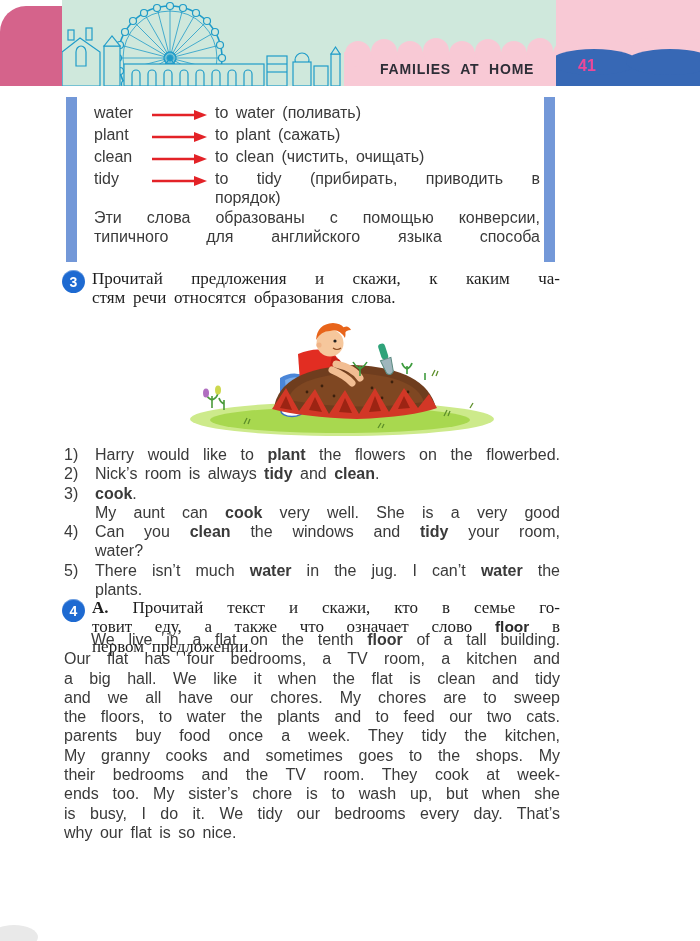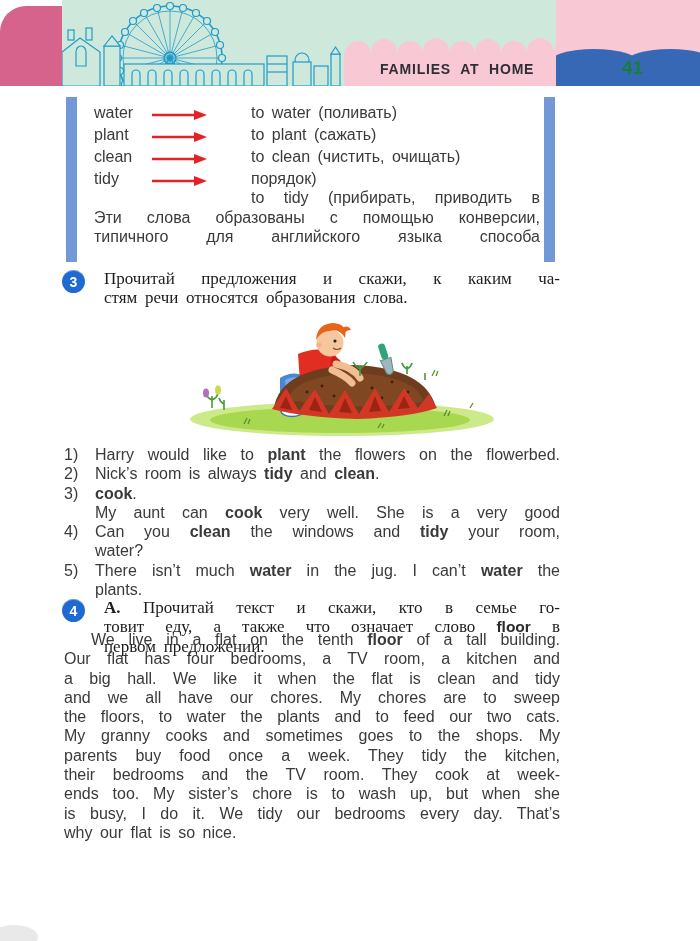--- a/index.html
+++ b/index.html
@@ -9,49 +9,49 @@
   
   .header{position:absolute;left:0;top:0;width:576px;height:86px;}
   .rose{position:absolute;left:0;top:6px;width:62px;height:80px;background:var(--rose);
         border-top-left-radius:26px;}
   .mint{position:absolute;left:62px;top:0;width:495px;height:86px;background:var(--mint);}
   .pink-corner{position:absolute;left:556px;top:0;width:144px;height:86px;background:var(--pink);}
   .cloud{position:absolute;left:338px;top:38px;width:362px;height:48px;}
   .header-title{position:absolute;left:380px;top:61px;width:170px;font-size:14px;font-weight:bold;
         letter-spacing:.8px;word-spacing:5px;color:#2e2e37;}
   .pagenum-box{position:absolute;left:556px;top:44px;width:144px;height:42px;}
-  .pagenum{position:absolute;left:622px;top:57px;color:#15803d;font-weight:bold;font-size:19px;}
+  .pagenum{position:absolute;left:578px;top:57px;color:#ec4899;font-weight:bold;font-size:16px;}
 
   
   .tline{line-height:19.3px;font-size:16px;word-spacing:3px;white-space:normal;}
   .fill{text-align:justify;text-align-last:justify;}
   .ind{text-indent:27px;}
   .b{font-weight:bold;}
   .serif .tline{font-family:"Liberation Serif",serif;font-size:17px;color:#1d1d1d;word-spacing:3.5px;}
   .serif .sans{font-family:"Liberation Sans",sans-serif;font-size:15.5px;color:#2a2a2a;}
 
   
   .rulebox{position:absolute;left:66px;top:97px;width:489px;height:165px;}
   .vbar{position:absolute;top:0;width:11px;height:165px;background:var(--barblue);}
   .vbar.left{left:0;} .vbar.right{left:478px;}
   .rulebox-content{position:absolute;left:28px;top:6px;width:446px;}
   .crow{display:flex;align-items:flex-start;}
   .cword{flex:0 0 57px;line-height:19.3px;font-size:16px;}
   .carrow{flex:0 0 64px;padding-top:4px;}
-  .clines{flex:1 1 auto;margin-left:36px;}
+  .clines{flex:1 1 auto;}
   .note{}
 
   
   .exercise{position:absolute;left:62px;width:498px;}
   .ex3{top:269px;} .ex4{top:598px;}
   .numcircle{position:absolute;left:0;top:1px;width:23px;height:23px;border-radius:50%;
       background:var(--circleblue);color:#fff;font-weight:bold;font-size:14px;
       display:flex;align-items:center;justify-content:center;
       box-shadow:inset 0 1px 0 rgba(255,255,255,.35);}
-  .instr{margin-left:42px;}
+  .instr{margin-left:30px;}
 
   
   .illustration{position:absolute;left:182px;top:316px;width:320px;height:124px;}
 
   
   .sentences{position:absolute;left:64px;top:445px;width:496px;}
   .srow{display:flex;align-items:flex-start;}
   .snum{flex:0 0 31px;line-height:19.3px;font-size:16px;}
   .slines{flex:1 1 auto;}
 
@@ -216,22 +216,22 @@
               <div class="tline"><span>to clean (чистить, очищать)</span></div>
             </div>
           </div>
           <div class="crow">
             <span class="cword">tidy</span>
             <span class="carrow"><svg width="56" height="12" viewBox="0 0 56 12">
                 <line x1="1" y1="6" x2="44" y2="6" stroke="#e32227" stroke-width="2.6"></line>
                 <polygon points="43,1 56,6 43,11" fill="#e32227"></polygon>
               </svg></span>
             <div class="clines">
+              <div class="tline fill"><span>to tidy (прибирать, приводить в</span></div>
               <div class="tline"><span>порядок)</span></div>
-              <div class="tline fill"><span>to tidy (прибирать, приводить в</span></div>
             </div>
           </div>
         </div>
       <div class="note">
           <div class="tline fill"><span>Эти слова образованы с помощью конверсии,</span></div>
           <div class="tline fill"><span>типичного для английского языка способа</span></div>
         </div>
     </div>
   </div>
 
@@ -354,22 +354,22 @@
         <div class="tline"><span>первом предложении.</span></div>
       </div>
   </div>
 
   <div class="reading">
       <div class="tline fill ind"><span>We live in a flat on the tenth </span><span class="b">floor</span><span> of a tall building.</span></div>
       <div class="tline fill"><span>Our flat has four bedrooms, a TV room, a kitchen and</span></div>
       <div class="tline fill"><span>a big hall. We like it when the flat is clean and tidy</span></div>
       <div class="tline fill"><span>and we all have our chores. My chores are to sweep</span></div>
       <div class="tline fill"><span>the floors, to water the plants and to feed our two cats.</span></div>
+      <div class="tline fill"><span>parents buy food once a week. They tidy the kitchen,</span></div>
       <div class="tline fill"><span>My granny cooks and sometimes goes to the shops. My</span></div>
-      <div class="tline fill"><span>parents buy food once a week. They tidy the kitchen,</span></div>
       <div class="tline fill"><span>their bedrooms and the TV room. They cook at week-</span></div>
       <div class="tline fill"><span>ends too. My sister’s chore is to wash up, but when she</span></div>
       <div class="tline fill"><span>is busy, I do it. We tidy our bedrooms every day. That’s</span></div>
       <div class="tline"><span>why our flat is so nice.</span></div>
     </div>
 
   <div class="smudge"></div>
 </div>
 
 </body></html>

